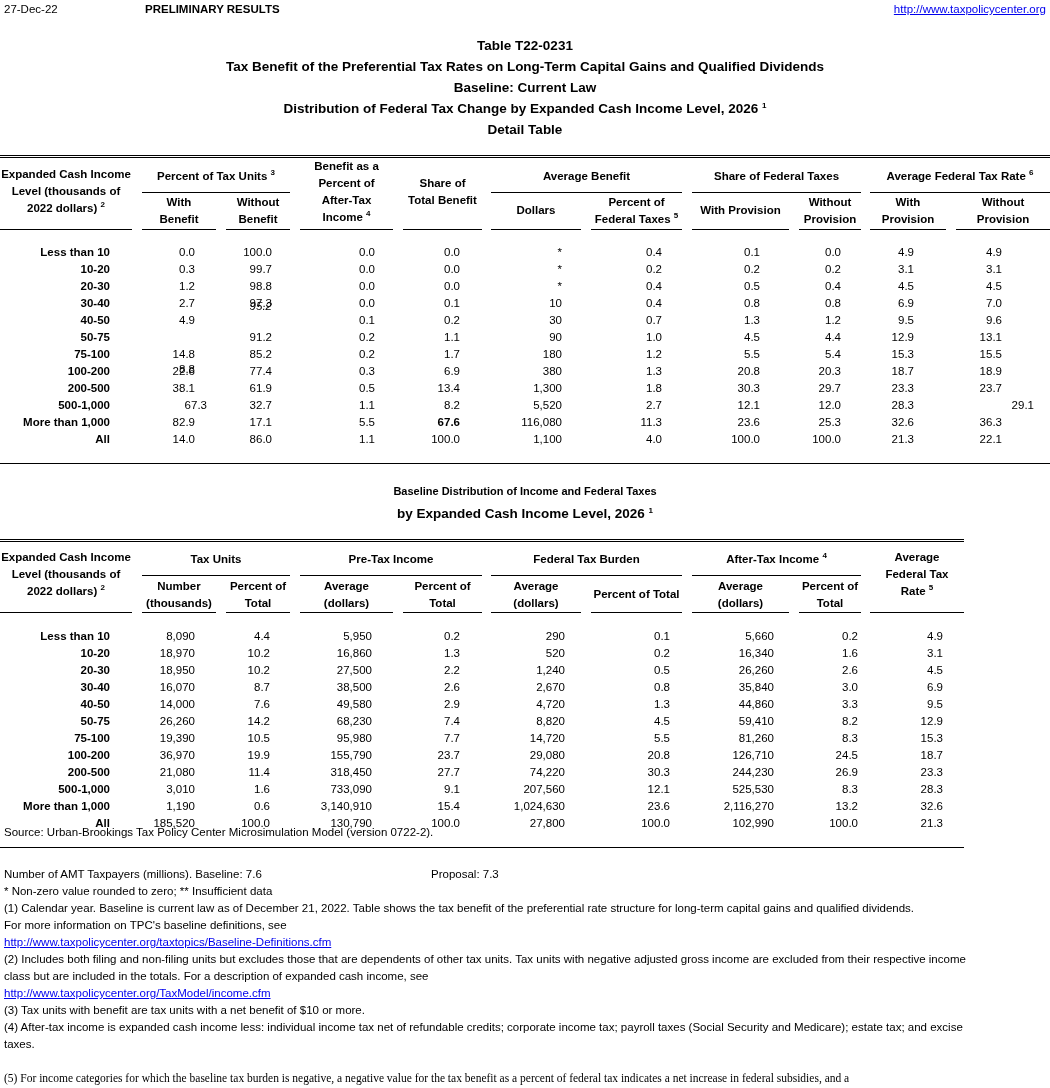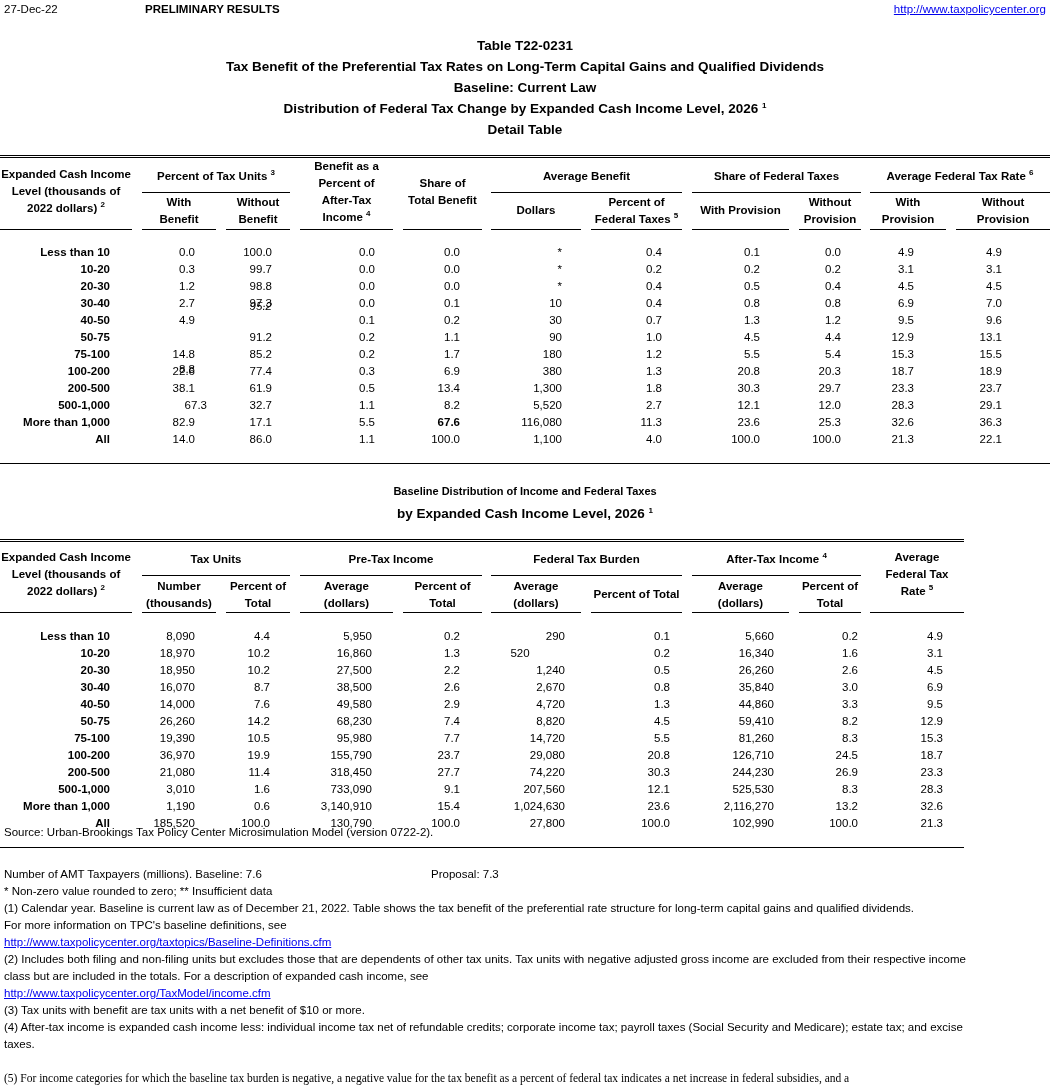--- a/index.html
+++ b/index.html
@@ -211,21 +211,21 @@
       <div class="label" style="left: 0px; width: 110px; top: 399px;">500-1,000</div>
       <div class="cell" style="left: 117px; width: 90px; top: 399px;">67.3</div>
       <div class="cell" style="left: 182px; width: 90px; top: 399px;">32.7</div>
       <div class="cell" style="left: 285px; width: 90px; top: 399px;">1.1</div>
       <div class="cell" style="left: 370px; width: 90px; top: 399px;">8.2</div>
       <div class="cell" style="left: 472px; width: 90px; top: 399px;">5,520</div>
       <div class="cell" style="left: 572px; width: 90px; top: 399px;">2.7</div>
       <div class="cell" style="left: 670px; width: 90px; top: 399px;">12.1</div>
       <div class="cell" style="left: 751px; width: 90px; top: 399px;">12.0</div>
       <div class="cell" style="left: 824px; width: 90px; top: 399px;">28.3</div>
-      <div class="cell" style="left: 912px; width: 90px; top: 399px;">29.1</div>
+      <div class="cell" style="left: 912px; width: 90px; top: 399px; padding-left: 32px;">29.1</div>
       <div class="label" style="left: 0px; width: 110px; top: 416px;">More than 1,000</div>
       <div class="cell" style="left: 105px; width: 90px; top: 416px;">82.9</div>
       <div class="cell" style="left: 182px; width: 90px; top: 416px;">17.1</div>
       <div class="cell" style="left: 285px; width: 90px; top: 416px;">5.5</div>
       <div class="cell" style="left: 370px; width: 90px; top: 416px; font-weight: bold;">67.6</div>
       <div class="cell" style="left: 472px; width: 90px; top: 416px;">116,080</div>
       <div class="cell" style="left: 572px; width: 90px; top: 416px;">11.3</div>
       <div class="cell" style="left: 670px; width: 90px; top: 416px;">23.6</div>
       <div class="cell" style="left: 751px; width: 90px; top: 416px;">25.3</div>
       <div class="cell" style="left: 824px; width: 90px; top: 416px;">32.6</div>
@@ -324,21 +324,21 @@
       <div class="cell" style="left: 475px; width: 90px; top: 630px;">290</div>
       <div class="cell" style="left: 580px; width: 90px; top: 630px;">0.1</div>
       <div class="cell" style="left: 684px; width: 90px; top: 630px;">5,660</div>
       <div class="cell" style="left: 768px; width: 90px; top: 630px;">0.2</div>
       <div class="cell" style="left: 853px; width: 90px; top: 630px;">4.9</div>
       <div class="label" style="left: 0px; width: 110px; top: 647px;">10-20</div>
       <div class="cell" style="left: 105px; width: 90px; top: 647px;">18,970</div>
       <div class="cell" style="left: 180px; width: 90px; top: 647px;">10.2</div>
       <div class="cell" style="left: 282px; width: 90px; top: 647px;">16,860</div>
       <div class="cell" style="left: 370px; width: 90px; top: 647px;">1.3</div>
-      <div class="cell" style="left: 475px; width: 90px; top: 647px; text-align: center;">520</div>
+      <div class="cell" style="left: 475px; width: 90px; top: 647px;">520</div>
       <div class="cell" style="left: 580px; width: 90px; top: 647px;">0.2</div>
       <div class="cell" style="left: 684px; width: 90px; top: 647px;">16,340</div>
       <div class="cell" style="left: 768px; width: 90px; top: 647px;">1.6</div>
       <div class="cell" style="left: 853px; width: 90px; top: 647px;">3.1</div>
       <div class="label" style="left: 0px; width: 110px; top: 664px;">20-30</div>
       <div class="cell" style="left: 105px; width: 90px; top: 664px;">18,950</div>
       <div class="cell" style="left: 180px; width: 90px; top: 664px;">10.2</div>
       <div class="cell" style="left: 282px; width: 90px; top: 664px;">27,500</div>
       <div class="cell" style="left: 370px; width: 90px; top: 664px;">2.2</div>
       <div class="cell" style="left: 475px; width: 90px; top: 664px;">1,240</div>

